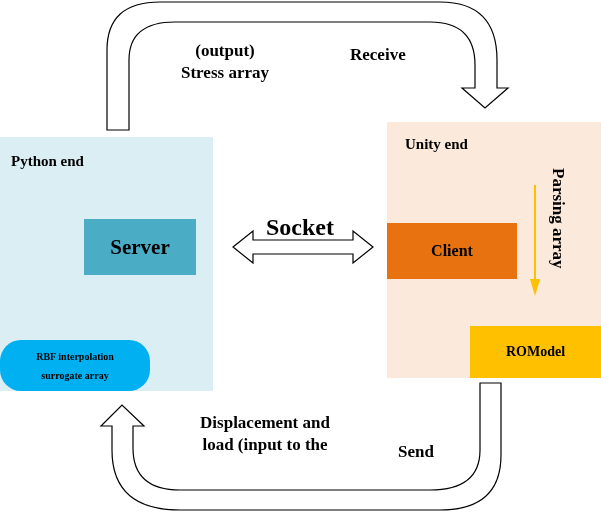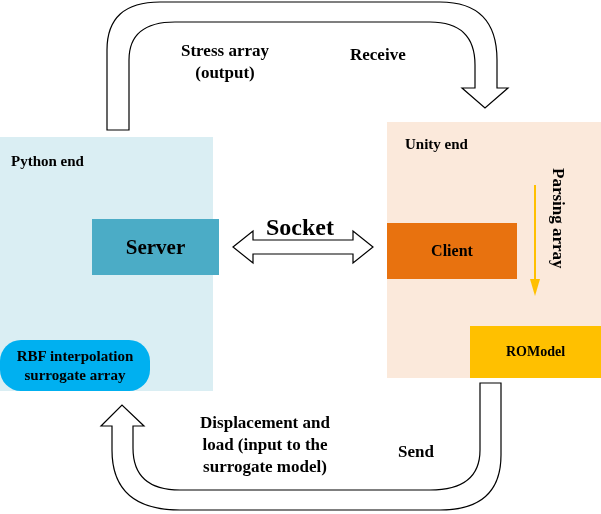--- a/index.html
+++ b/index.html
@@ -2,27 +2,27 @@
 <html><head>
 <meta charset="utf-8">
 <style>
   html, body { margin:0; padding:0; background:#ffffff; }
   body { width:601px; height:514px; position:relative; overflow:hidden;
          font-family:"Liberation Serif", "DejaVu Serif", serif; font-weight:bold; color:#000; }
   .abs { position:absolute; }
   #arrows { position:absolute; left:0; top:0; width:601px; height:514px; }
   .panel-left { left:0; top:137px; width:213px; height:254px; background:#daeef3; }
   .panel-right { left:387px; top:122px; width:214px; height:256px; background:#fbe9db; }
-  .server { left:84px; top:219px; width:127px; height:56px; background:#4bacc6;
-            display:flex; align-items:center; justify-content:center; font-size:21px;margin-left:8px; }
+  .server { left:84px; top:219px; width:112px; height:56px; background:#4bacc6;
+            display:flex; align-items:center; justify-content:center; font-size:21px; }
   .client { left:387px; top:223px; width:130px; height:56px; background:#e8720f;
             display:flex; align-items:center; justify-content:center; font-size:16px; }
   .rbf { left:0; top:340px; width:150px; height:51px; background:#00b0f0;
          display:flex; flex-direction:column; align-items:center; justify-content:center;
-         font-size:15px; line-height:19px; text-align:center;border-radius:21px; }
+         font-size:10px; line-height:19px; text-align:center;border-radius:21px; }
   .romodel { left:470px; top:326px; width:131px; height:52px; background:#ffc000;
              display:flex; align-items:center; justify-content:center; font-size:14px; }
   .label-sm { font-size:15px; }
   .label-md { font-size:17px; line-height:22px; }
   .python-end { left:11px; top:153px; }
   .unity-end { left:405px; top:136px; }
   .stress { left:160px; top:40px; width:130px; text-align:center; }
   .receive { left:350px; top:44px; }
   .socket { left:266px; top:214px; font-size:24px; }
   .parsing { left:548px; top:168px; font-size:17px; writing-mode:vertical-rl; }
@@ -58,26 +58,25 @@
   <span>surrogate array</span>
 </div>
 <div class="abs romodel">
   <span>ROModel</span>
 </div>
 
 <div class="abs label-sm python-end">Python end</div>
 <div class="abs label-sm unity-end">Unity end</div>
 
 <div class="abs label-md stress">
+  <div>(output)</div>
   <div>Stress array</div>
-  <div>(output)</div>
 </div>
 <div class="abs label-md receive">Receive</div>
 
 <div class="abs socket">Socket</div>
 <div class="abs parsing">Parsing array</div>
 
 <div class="abs label-md displacement">
   <div>Displacement and</div>
   <div>load (input to the</div>
-  <div>surrogate model)</div>
 </div>
 <div class="abs label-md send">Send</div>
 
 </body></html>

